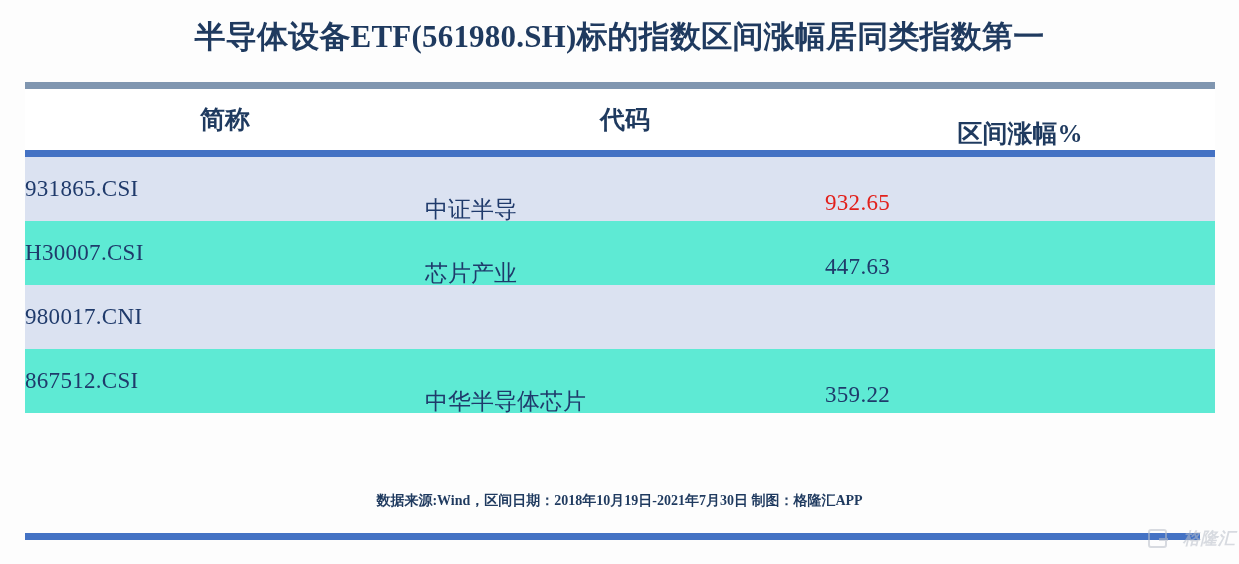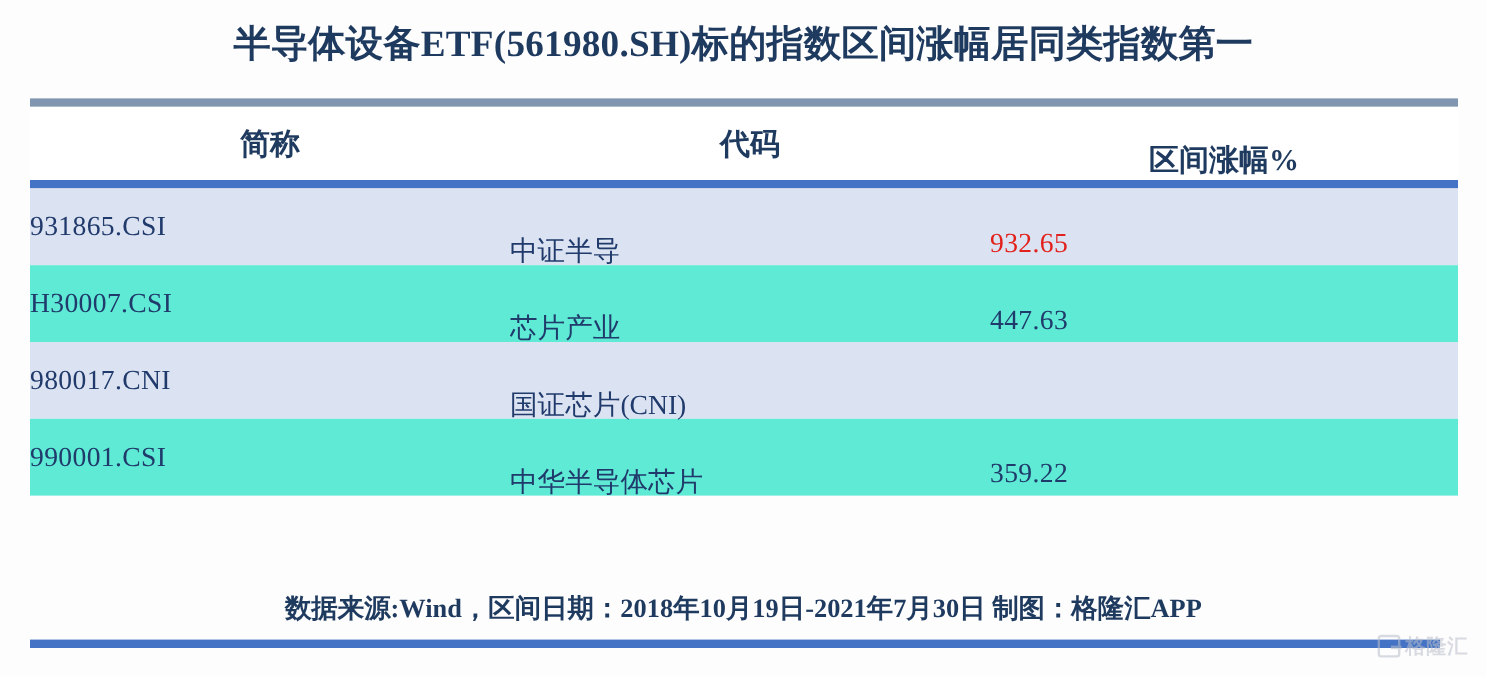--- a/index.html
+++ b/index.html
@@ -97,21 +97,21 @@
   .cell.gain { color: #1f3a6b; letter-spacing: 0.3px; }
   .cell.gain.highlight { color: #e2211c; }
 
   
   .note {
     position: absolute;
     left: 0;
     top: 492px;
     width: 1239px;
     text-align: center;
-    font-size: 22px;
+    font-size: 14px;
     font-weight: bold;
     color: #1f3a5f;
     white-space: nowrap;
   }
 
   
   .bottom-bar {
     position: absolute;
     left: 25px;
     top: 533px;
@@ -119,22 +119,23 @@
     height: 7px;
     background: #4472c4;
   }
 
   .watermark {
     position: absolute;
     left: 1148px;
     top: 527px;
     display: flex;
     align-items: center;
-    gap: 4px;
+    gap: 16px;
     opacity: 0.55;
+    font-style: italic;
   }
   .wm-mark {
     width: 19px;
     height: 19px;
     border: 2.5px solid #b9bfc9;
     border-radius: 3px;
     position: relative;
     box-sizing: border-box;
   }
   .wm-mark::after {
@@ -180,25 +181,24 @@
     </div>
 
     <div class="data-row plain">
       <div class="cell code col-code">H30007.CSI</div>
       <div class="cell name col-name">芯片产业</div>
       <div class="cell gain col-gain">447.63</div>
     </div>
 
     <div class="data-row shaded">
       <div class="cell code col-code">980017.CNI</div>
-      <div class="cell name col-name">国证芯片(CNI)</div>
     </div>
 
     <div class="data-row plain">
-      <div class="cell code col-code">990001.CSI</div>
+      <div class="cell code col-code">867512.CSI</div>
       <div class="cell name col-name">中华半导体芯片</div>
       <div class="cell gain col-gain">359.22</div>
     </div>
 
 
   </div>
 
   <div class="note">数据来源:Wind，区间日期：2018年10月19日-2021年7月30日 制图：格隆汇APP</div>
 
   <div class="bottom-bar"></div>

